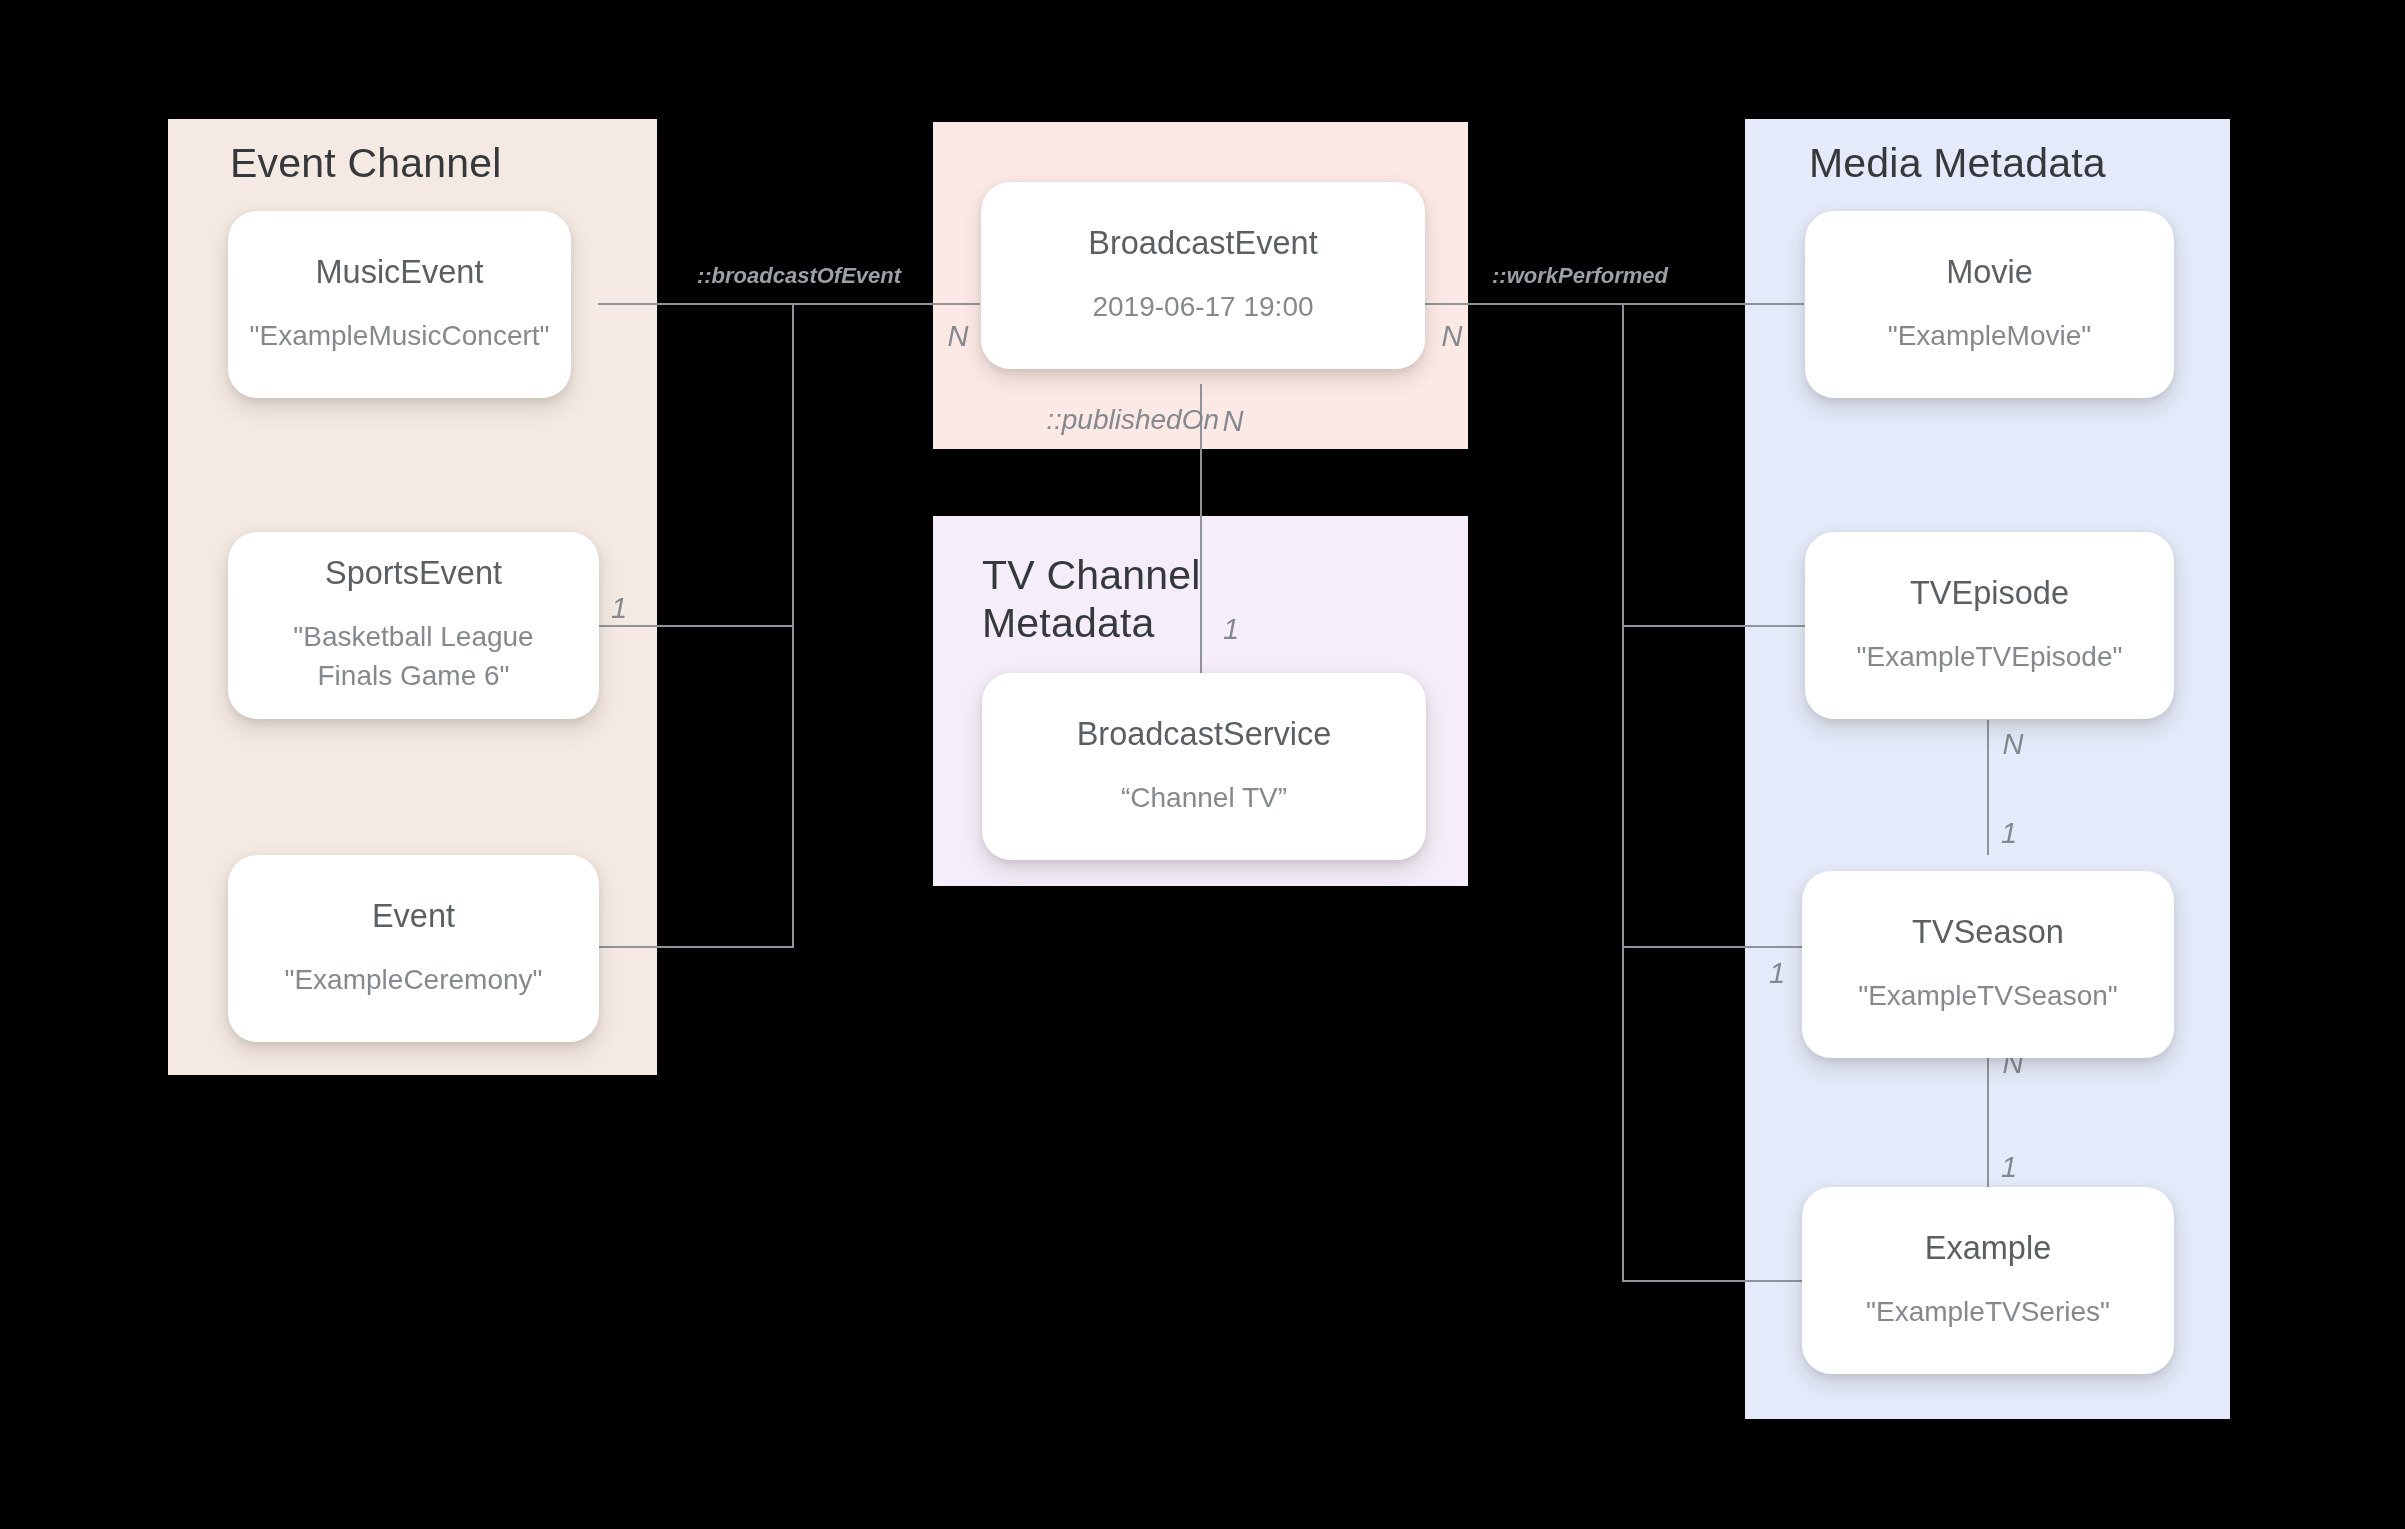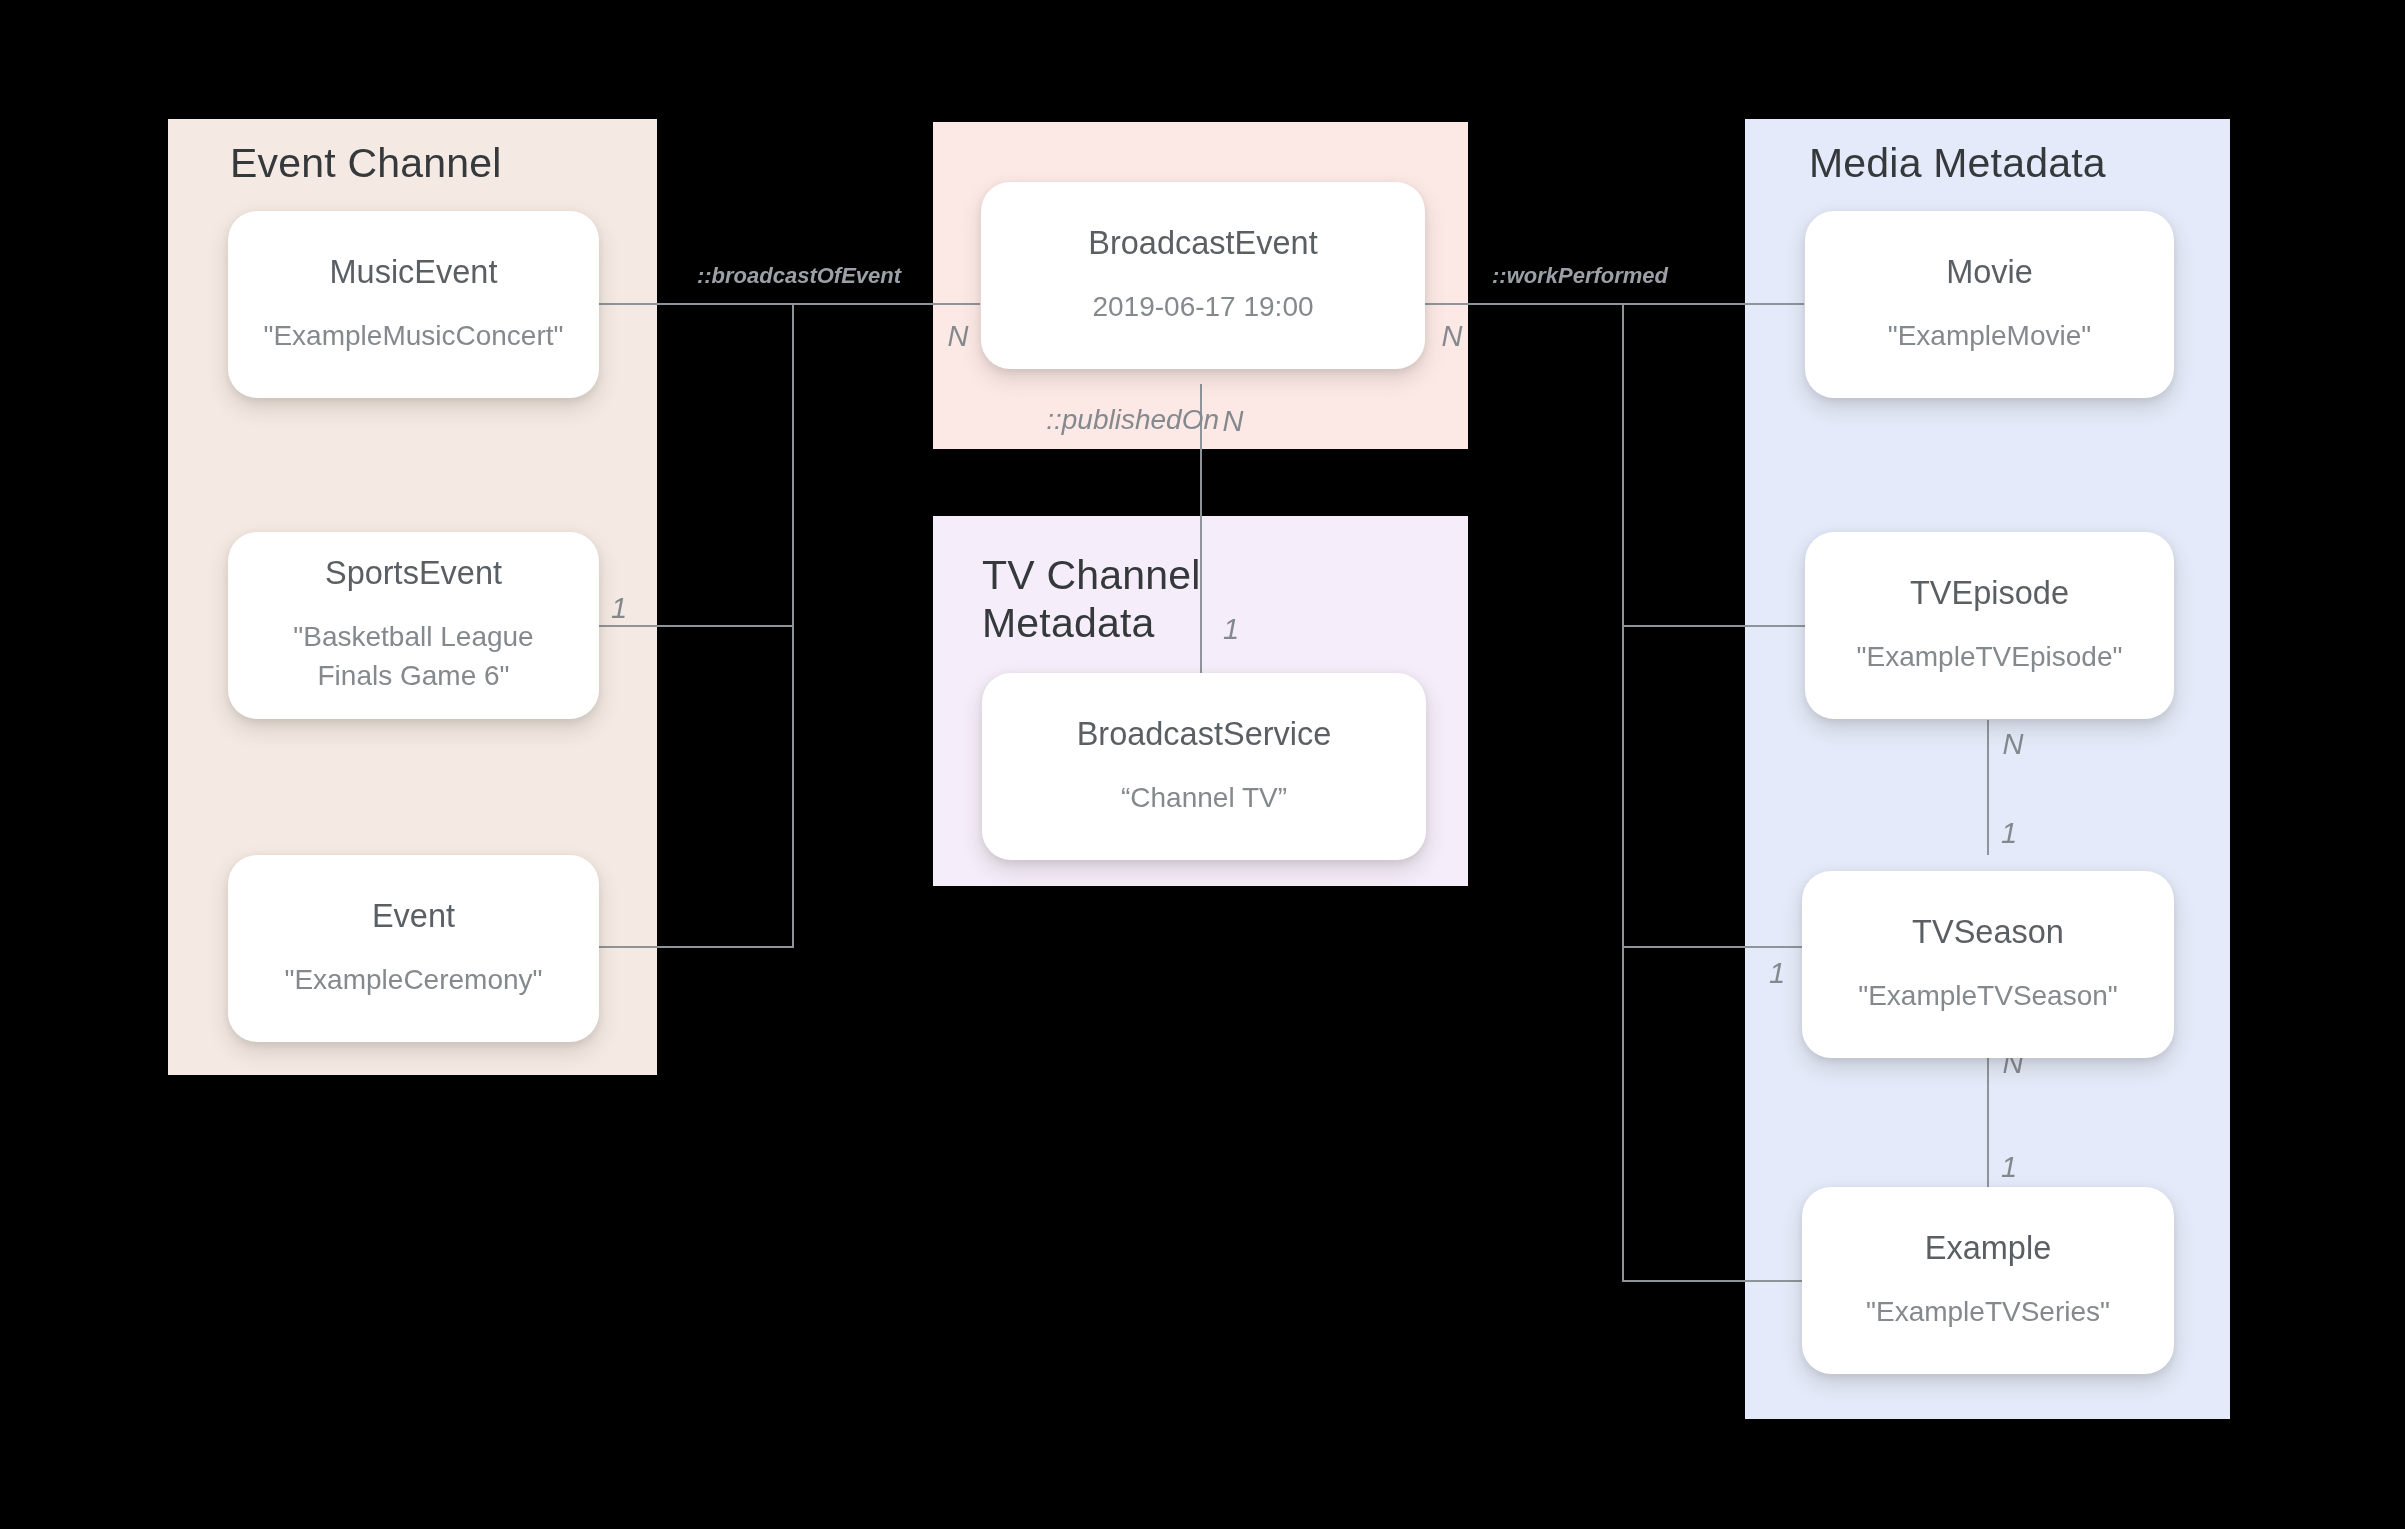--- a/index.html
+++ b/index.html
@@ -141,21 +141,21 @@
   <div class="card" style="left:1777px; top:973px;">1</div>
 
   <div class="card" style="left:2013px; top:744px;">N</div>
 
   <div class="card" style="left:2009px; top:833px;">1</div>
 
   <div class="card" style="left:2013px; top:1063px;">N</div>
 
   <div class="card" style="left:2009px; top:1167px;">1</div>
 
-  <div class="node" style="left:228px; top:211px; width:371px; height:187px;">
+  <div class="node" style="left:228px; top:211px; width:343px; height:187px;">
     <div class="node-title">MusicEvent</div>
     <div class="node-value">"ExampleMusicConcert"</div>
   </div>
 
   <div class="node" style="left:228px; top:532px; width:371px; height:187px;">
     <div class="node-title">SportsEvent</div>
     <div class="node-value">"Basketball League Finals Game 6"</div>
   </div>
 
   <div class="node" style="left:228px; top:855px; width:371px; height:187px;">

